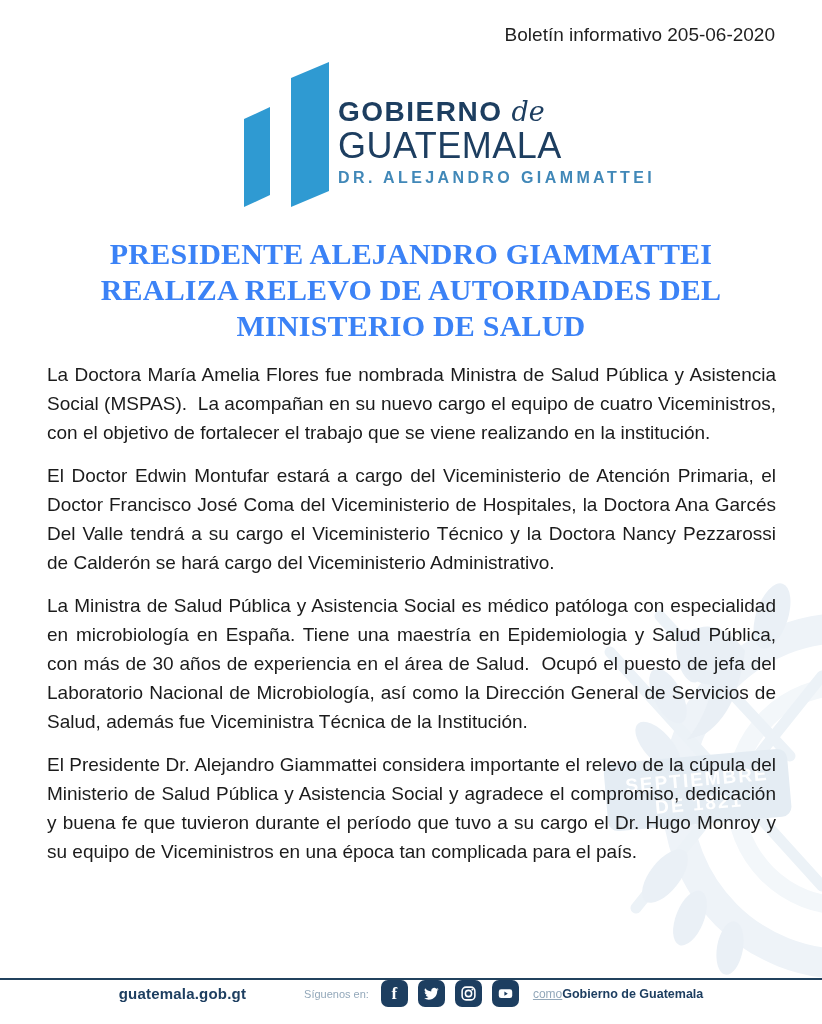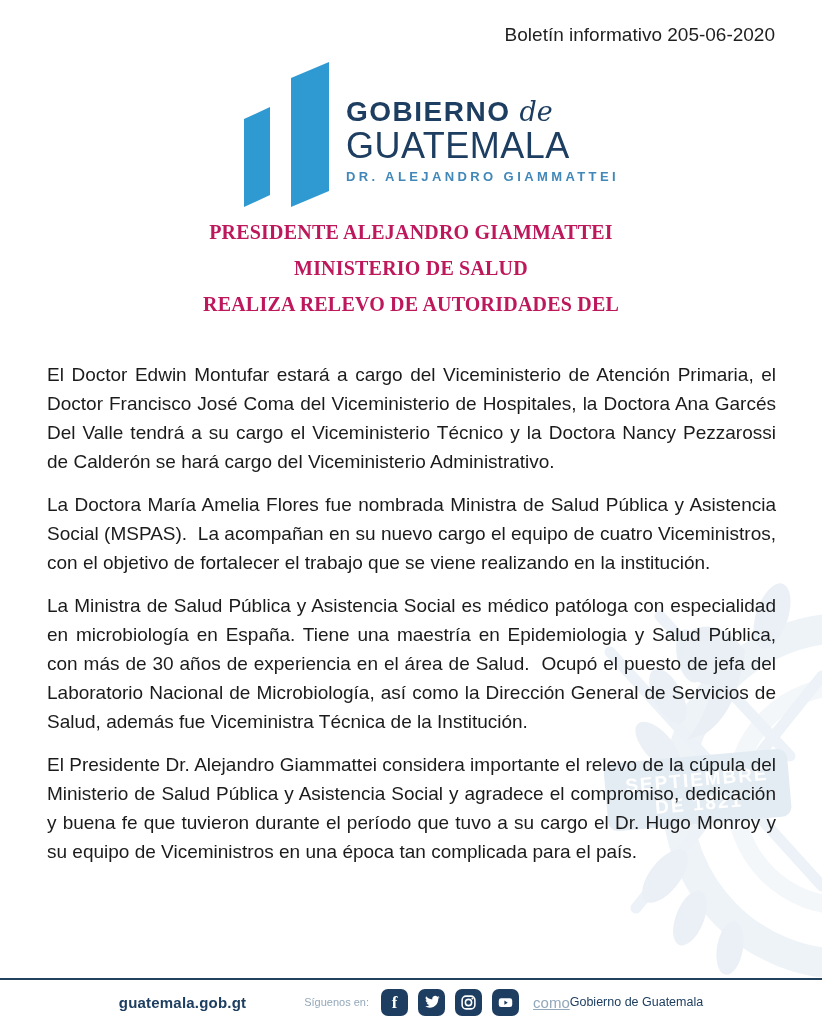--- a/index.html
+++ b/index.html
@@ -14,56 +14,56 @@
   .watermark { position:absolute; top:556px; left:540px; width:282px; height:422px;
                overflow:hidden; pointer-events:none; }
   .wm-label { position:absolute; top:212px; left:78px; width:160px; text-align:center;
               transform:rotate(-5deg); color:#ffffff; font-weight:bold;
               font-size:19px; line-height:24px; letter-spacing:2px; }
 
   
   .bulletin { position:absolute; top:24px; right:47px; font-size:19px; color:#1f1f1f; }
 
   
-  .logo { position:absolute; top:62px; left:242px; display:flex; gap:16px; }
+  .logo { position:absolute; top:62px; left:242px; display:flex; gap:8px; }
   .logo-text { display:flex; flex-direction:column; margin-top:35px; }
   .logo-line1 { display:flex; align-items:baseline; gap:9px;
                 font-size:28px; font-weight:bold; color:#1d3e60;
                 letter-spacing:1.5px; line-height:30px; }
   .logo-de { font-family:"DejaVu Serif", serif; font-style:italic; font-weight:normal;
              font-size:27px; letter-spacing:0;text-align:right; }
   .logo-line2 { font-size:36px; font-weight:normal; color:#1d3e60;
                 letter-spacing:0.5px; line-height:37px; }
-  .logo-line3 { font-size:13px; font-weight:bold; color:#4188b8;
+  .logo-line3 { font-size:16px; font-weight:bold; color:#4188b8;
                 letter-spacing:3.4px; margin-top:5px; white-space:nowrap; }
 
   
-  .title { position:absolute; top:214px; left:0; right:0; text-align:center;
+  .title { position:absolute; top:236px; left:0; right:0; text-align:center;
            font-family:"Liberation Serif", serif; font-weight:bold;
-           color:#be185d; font-size:20px; line-height:36px; letter-spacing:0.2px; }
+           color:#3b82f6; font-size:30px; line-height:36px; letter-spacing:0.2px; }
 
   
   .article { position:absolute; top:360px; left:47px; width:729px; }
   .article p { font-size:19px; line-height:29px; text-align:justify;
                margin-bottom:14px; color:#1b1b1b; }
 
   
   .footer { position:absolute; left:0; right:0; bottom:0; height:46px;
             border-top:2px solid #21415d; background:#ffffff;
-            display:flex; align-items:center; justify-content:center; }
+            display:flex; align-items:flex-start; justify-content:center; }
   .footer-inner { display:flex; align-items:center; }
   .footer-site { font-size:15px; font-weight:bold; color:#1d3e60; letter-spacing:0.2px; }
   .footer-follow { font-size:11px; color:#93a8ba; margin-left:58px; margin-right:12px; }
   .social-row { display:flex; gap:10px; }
   .social-btn { width:27px; height:27px; border-radius:7px; background:#1d3e60;
                 display:flex; align-items:center; justify-content:center; cursor:pointer; }
   .fb-glyph { color:#fff; font-family:"Liberation Serif", serif; font-weight:bold;
               font-size:17px; line-height:17px; }
-  .footer-como { font-size:15px; color:#93a8ba; margin-left:14px; margin-right:0;text-decoration:underline; }
-  .footer-account { font-size:12.5px; font-weight:normal; color:#1d3e60; }
+  .footer-como { font-size:12px; color:#93a8ba; margin-left:14px; margin-right:0;text-decoration:underline; }
+  .footer-account { font-size:12.5px; font-weight:bold; color:#1d3e60; }
 </style>
 </head>
 <body>
 
 <div class="page">
 
   <div class="watermark">
     <svg width="282" height="422" viewBox="0 0 282 422">
 
       <circle cx="305" cy="240" r="168" fill="none" stroke="#eef3f8" stroke-width="30"></circle>
@@ -109,27 +109,27 @@
         <span>GOBIERNO</span>
         <span class="logo-de">de</span>
       </div>
       <div class="logo-line2">GUATEMALA</div>
       <div class="logo-line3">DR. ALEJANDRO GIAMMATTEI</div>
     </div>
   </div>
 
   <h1 class="title">
     <span style="display:block">PRESIDENTE ALEJANDRO GIAMMATTEI</span>
+    <span style="display:block">REALIZA RELEVO DE AUTORIDADES DEL</span>
     <span style="display:block">MINISTERIO DE SALUD</span>
-    <span style="display:block">REALIZA RELEVO DE AUTORIDADES DEL</span>
   </h1>
 
   <div class="article">
+    <p>La Doctora María Amelia Flores fue nombrada Ministra de Salud Pública y Asistencia Social (MSPAS).&nbsp; La acompañan en su nuevo cargo el equipo de cuatro Viceministros, con el objetivo de fortalecer el trabajo que se viene realizando en la institución.</p>
     <p>El Doctor Edwin Montufar estará a cargo del Viceministerio de Atención Primaria, el Doctor Francisco José Coma del Viceministerio de Hospitales, la Doctora Ana Garcés Del Valle tendrá a su cargo el Viceministerio Técnico y la Doctora Nancy Pezzarossi de Calderón se hará cargo del Viceministerio Administrativo.</p>
-    <p>La Doctora María Amelia Flores fue nombrada Ministra de Salud Pública y Asistencia Social (MSPAS).&nbsp; La acompañan en su nuevo cargo el equipo de cuatro Viceministros, con el objetivo de fortalecer el trabajo que se viene realizando en la institución.</p>
     <p>La Ministra de Salud Pública y Asistencia Social es médico patóloga con especialidad en microbiología en España. Tiene una maestría en Epidemiologia y Salud Pública, con más de 30 años de experiencia en el área de Salud.&nbsp; Ocupó el puesto de jefa del Laboratorio Nacional de Microbiología, así como la Dirección General de Servicios de Salud, además fue Viceministra Técnica de la Institución.</p>
     <p>El Presidente Dr. Alejandro Giammattei considera importante el relevo de la cúpula del Ministerio de Salud Pública y Asistencia Social y agradece el compromiso, dedicación y buena fe que tuvieron durante el período que tuvo a su cargo el Dr. Hugo Monroy y su equipo de Viceministros en una época tan complicada para el país.</p>
   </div>
 
   <div class="footer">
     <div class="footer-inner">
       <span class="footer-site">guatemala.gob.gt</span>
       <span class="footer-follow">Síguenos en:</span>
       <div class="social-row">
         <div class="social-btn">

